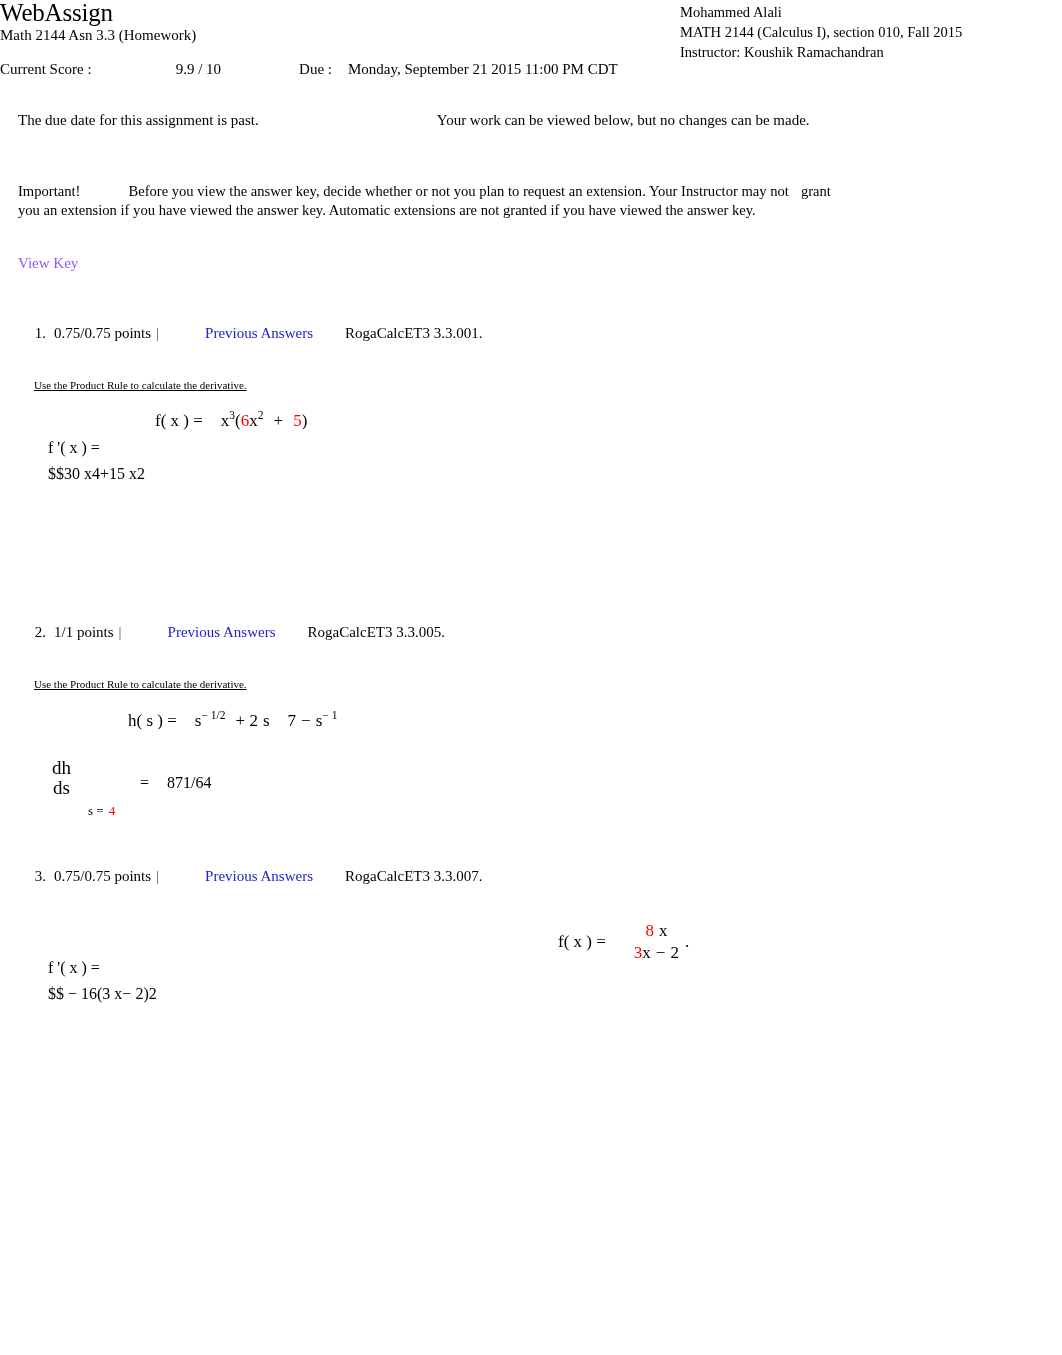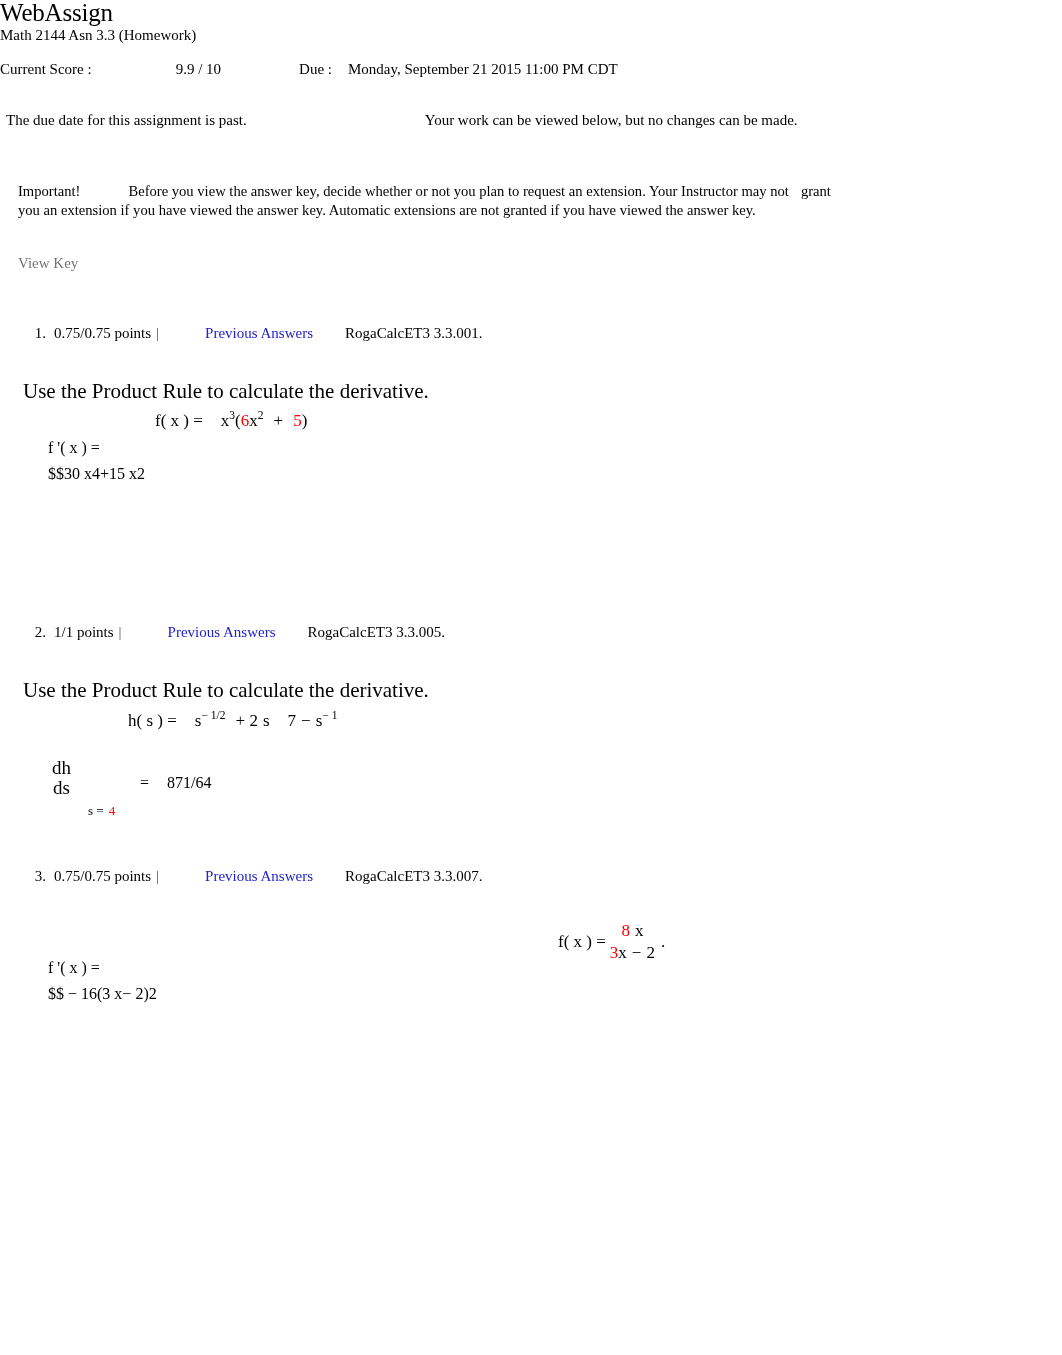--- a/index.html
+++ b/index.html
@@ -52,21 +52,21 @@
     white-space: nowrap;
   }
   .scoreline .lbl-score { display: inline-block; }
   .scoreline .val-score { display: inline-block; margin-left: 84px; }
   .scoreline .lbl-due   { display: inline-block; margin-left: 78px; }
   .scoreline .val-due   { display: inline-block; margin-left: 16px; }
 
   
   .notice-past {
     position: absolute;
-    left: 6px;
+    left: 18px;
     top: 112px;
     font-size: 15px;
     white-space: nowrap;
   }
   .notice-past .seg2 { display: inline-block; margin-left: 178px; }
 
   .important {
     position: absolute;
     left: 18px;
     top: 182px;
@@ -77,21 +77,21 @@
   .important .imp-word { }
   .important .imp-body { }
   .important .gap { display: inline-block; width: 48px; }
   .important .gap-sm { display: inline-block; width: 12px; }
 
   .viewkey {
     position: absolute;
     left: 18px;
     top: 255px;
     font-size: 15px;
-    color: #737373;
+    color: #8b5cf6;
     text-decoration: none;
     cursor: pointer;
   }
 
   
   .question { position: absolute; left: 0; width: 1062px; }
   #q1 { top: 325px; }
   #q2 { top: 624px; }
   #q3 { top: 868px; }
 
@@ -103,24 +103,25 @@
     padding-left: 24px;
   }
   .q-num      { display: inline-block; width: 22px; text-align: right; }
   .q-points   { display: inline-block; margin-left: 8px; }
   .q-bar      { display: inline-block; margin-left: 5px; color: #555; }
   .q-prev     { display: inline-block; margin-left: 46px; color: #2222cc; cursor: pointer; text-decoration: none; }
   .q-code     { display: inline-block; margin-left: 32px; }
 
   .q-prompt {
     position: relative;
-    margin-left: 23px;
+    margin-left: 34px;
     margin-top: 32px;
-    font-size: 21px;
+    font-size: 11px;
     display: inline-block;
+    text-decoration: underline;
   }
 
   
   .math {
     font-family: "Liberation Serif", "DejaVu Serif", serif;
     font-size: 17px;
     white-space: nowrap;
   }
   .mi { font-style: normal; }
   sup.ex { font-size: 0.68em; vertical-align: super; line-height: 0; }
@@ -195,21 +196,21 @@
     left: 558px;
     top: 52px;
     font-size: 17px;
   }
   .q3-fx .fx-lbl { display: inline-block; vertical-align: middle; }
   .q3-fx .fx-frac {
     display: inline-block;
     vertical-align: middle;
     text-align: center;
     line-height: 22px;
-    margin-left: 4px;
+    margin-left: 28px;
   }
   .q3-fx .fx-frac .num, .q3-fx .fx-frac .den { display: block; }
   .q3-fx .fx-period { display: inline-block; vertical-align: middle; margin-left: 6px; }
   .q3-ans-label {
     position: absolute;
     left: 48px;
     top: 91px;
     font-size: 16px;
   }
   .q3-ans-value {
@@ -219,20 +220,25 @@
     font-size: 16px;
   }
 </style>
 </head>
 <body>
 
 <div class="header">
   <div class="brand">WebAssign</div>
   <div class="asn-title">Math 2144 Asn 3.3 (Homework)</div>
 
+  <div class="student-block">
+    <div>Mohammed Alali</div>
+    <div>MATH 2144 (Calculus I), section 010, Fall 2015</div>
+    <div>Instructor: Koushik Ramachandran</div>
+  </div>
 
   <div class="scoreline">
     <span class="lbl-score">Current Score :</span><span class="val-score">9.9 / 10</span><span class="lbl-due">Due :</span><span class="val-due">Monday, September 21 2015 11:00 PM CDT</span>
   </div>
 </div>
 
 <div class="notice-past">
   <span>The due date for this assignment is past.</span><span class="seg2">Your work can be viewed below, but no changes can be made.</span>
 </div>
 

